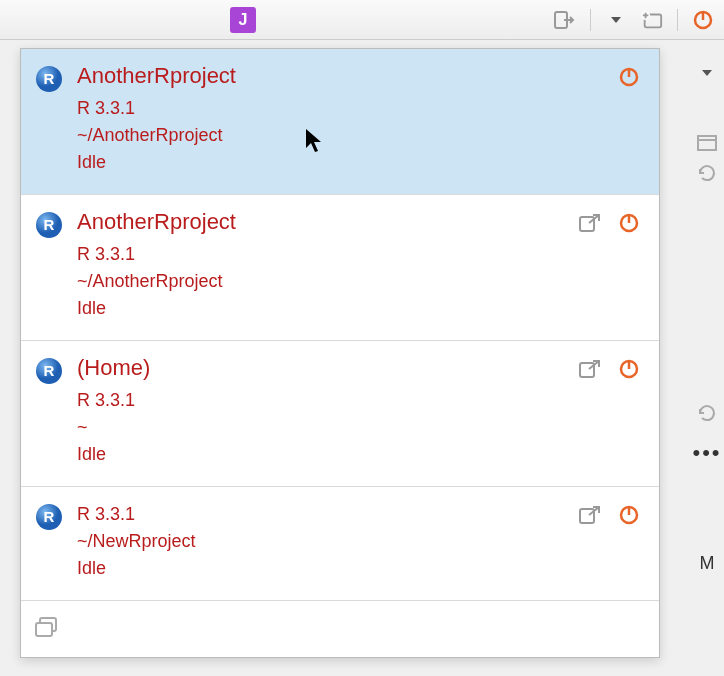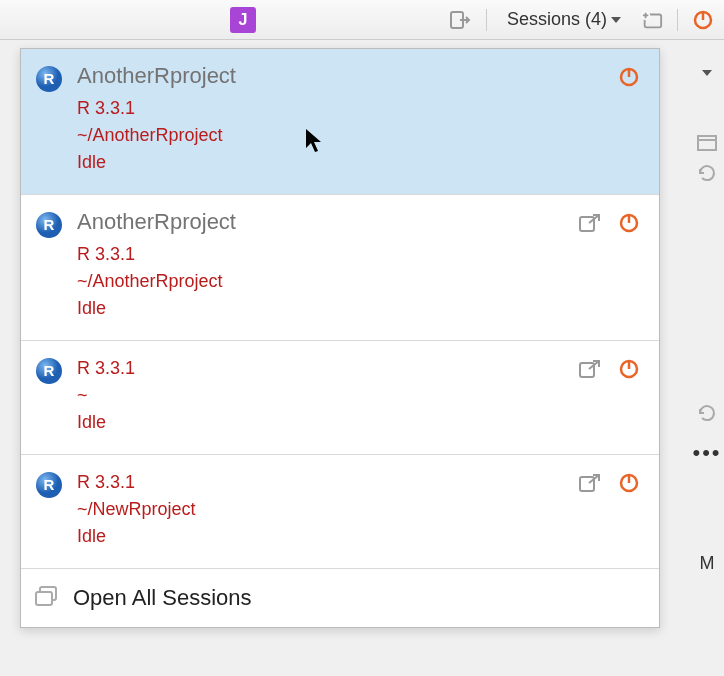--- a/index.html
+++ b/index.html
@@ -95,21 +95,21 @@
       width: 28px;
       height: 28px;
       flex-shrink: 0;
       margin-right: 14px;
       margin-top: 2px;
     }
     .r-icon svg { display: block; }
     .session-info { flex: 1; }
     .session-name {
       font-size: 22px;
-      color: #737373;
+      color: #b91c1c;
       margin-bottom: 6px;
     }
     .session-version, .session-path, .session-status {
       font-size: 18px;
       color: #b91c1c;
       line-height: 1.5;
     }
     .session-actions {
       display: flex;
       align-items: center;
@@ -174,21 +174,20 @@
 <div class="toolbar">
   <div class="user-badge">J</div>
   <div class="toolbar-icon">
     <svg width="22" height="20" viewBox="0 0 22 20">
         <rect x="1" y="2" width="12" height="16" rx="2" fill="none" stroke="#999" stroke-width="2"></rect>
         <path d="M10 10 h9 m-3 -3 l3 3 l-3 3" fill="none" stroke="#999" stroke-width="2"></path>
       </svg>
   </div>
   <div class="divider-v"></div>
   <div class="sessions-btn">
-    <span>Sessions (4)</span>
     <span class="caret-down"></span>
   </div>
   <div class="toolbar-icon new-session-icon">
     <svg width="24" height="20" viewBox="0 0 24 20">
         <rect x="4" y="4" width="18" height="14" rx="2" fill="none" stroke="#999" stroke-width="2"></rect>
         <circle cx="5" cy="5" r="5" fill="#fafafa"></circle>
         <path d="M5 2 v6 M2 5 h6" stroke="#999" stroke-width="2"></path>
       </svg>
   </div>
   <div class="divider-v"></div>
@@ -288,20 +287,21 @@
             <radialGradient id="g" cx="35%" cy="30%">
               <stop offset="0%" stop-color="#7db8f0"></stop>
               <stop offset="100%" stop-color="#1e5fb3"></stop>
             </radialGradient>
           </defs>
           <circle cx="14" cy="14" r="13" fill="url(#g)"></circle>
           <text x="14" y="19" text-anchor="middle" fill="#fff" font-size="15" font-weight="bold" font-family="Arial">R</text>
         </svg>
       </div>
       <div class="session-info">
+        <div class="session-name">(Home)</div>
         <div class="session-version">R 3.3.1</div>
         <div class="session-path">~</div>
         <div class="session-status">Idle</div>
       </div>
       <div class="session-actions">
         <div class="popout-icon"><svg width="22" height="20" viewBox="0 0 22 20">
             <rect x="1" y="4" width="14" height="14" rx="2" fill="none" stroke="#999" stroke-width="2"></rect>
             <path d="M10 10 L20 2 M14 2 h6 v6" fill="none" stroke="#999" stroke-width="2"></path>
           </svg></div>
         <div class="power-icon"><svg width="20" height="20" viewBox="0 0 20 20">
@@ -337,21 +337,20 @@
             <circle cx="10" cy="10" r="8" fill="none" stroke="#e8652a" stroke-width="2.5"></circle>
             <line x1="10" y1="2" x2="10" y2="10" stroke="#e8652a" stroke-width="2.5"></line>
           </svg></div>
       </div>
     </div>
     <div class="open-all">
       <div class="open-all-icon"><svg width="24" height="22" viewBox="0 0 24 22">
           <rect x="5" y="1" width="16" height="13" rx="2" fill="none" stroke="#aaa" stroke-width="2"></rect>
           <rect x="1" y="6" width="16" height="13" rx="2" fill="#fff" stroke="#aaa" stroke-width="2"></rect>
         </svg></div>
-      <div class="open-all-label">Open All Sessions</div>
     </div>
   </div>
 
 <div class="cursor-arrow">
   <svg width="20" height="26">
       <path d="M1 1 L1 20 L6 15 L10 24 L13 23 L9 14 L16 14 Z" fill="#000"></path>
     </svg>
 </div>
 
 </body></html>

